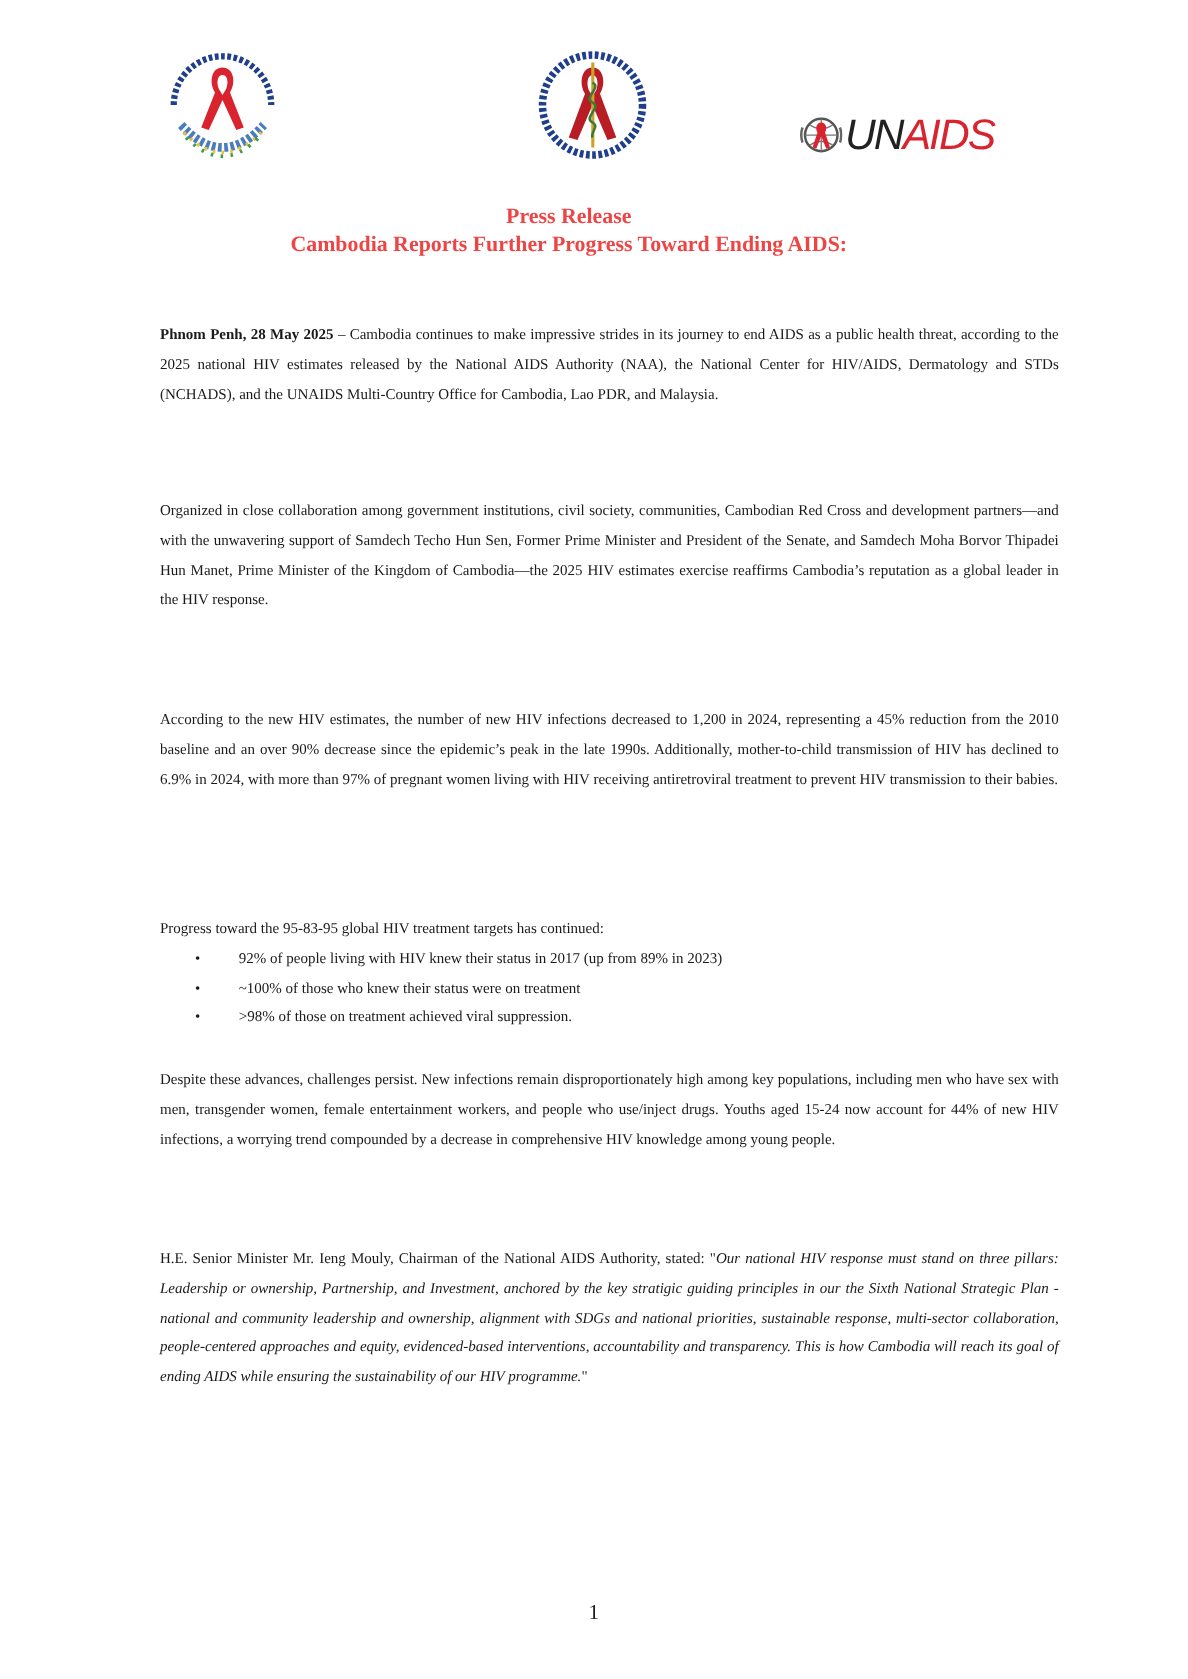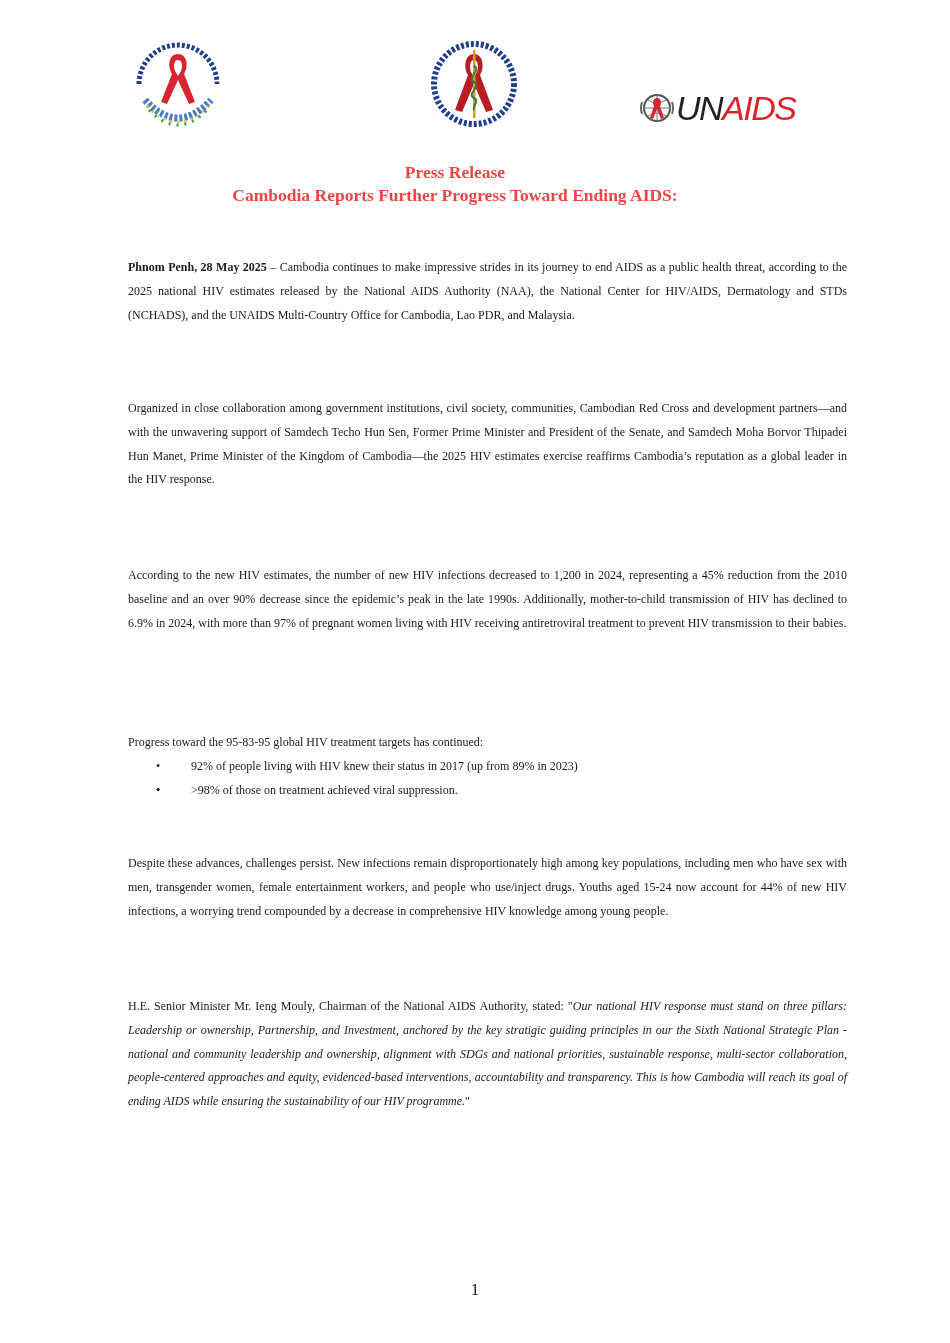--- a/index.html
+++ b/index.html
@@ -80,21 +80,21 @@
 </div>
 
 <div class="body-text" id="para-3">
   <p>According to the new HIV estimates, the number of new HIV infections decreased to 1,200 in 2024, representing a 45% reduction from the 2010 baseline and an over 90% decrease since the epidemic’s peak in the late 1990s. Additionally, mother-to-child transmission of HIV has declined to 6.9% in 2024, with more than 97% of pregnant women living with HIV receiving antiretroviral treatment to prevent HIV transmission to their babies.</p>
 </div>
 
 <div class="body-text" id="para-4">
   <p>Progress toward the 95-83-95 global HIV treatment targets has continued:</p>
   <ul class="targets">
     <li><span class="bullet">•</span><span>92% of people living with HIV knew their status in 2017 (up from 89% in 2023)</span></li>
-    <li><span class="bullet">•</span></li>
+    <li><span class="bullet">•</span><span>~100% of those who knew their status were on treatment</span></li>
     <li><span class="bullet">•</span><span>&gt;98% of those on treatment achieved viral suppression.</span></li>
   </ul>
 </div>
 
 <div class="body-text" id="para-5">
   <p>Despite these advances, challenges persist. New infections remain disproportionately high among key populations, including men who have sex with men, transgender women, female entertainment workers, and people who use/inject drugs. Youths aged 15-24 now account for 44% of new HIV infections, a worrying trend compounded by a decrease in comprehensive HIV knowledge among young people.</p>
 </div>
 
 <div class="body-text" id="para-6">
   <p><span>H.E. Senior Minister Mr. Ieng Mouly, Chairman of the National AIDS Authority, stated: "</span><span class="quote">Our national HIV response must stand on three pillars: Leadership or ownership, Partnership, and Investment, anchored by the key stratigic guiding principles in our the Sixth National Strategic Plan - national and community leadership and ownership, alignment with SDGs and national priorities, sustainable response, multi-sector collaboration, people-centered approaches and equity, evidenced-based interventions, accountability and transparency. This is how Cambodia will reach its goal of ending AIDS while ensuring the sustainability of our HIV programme.</span><span>"</span></p>

